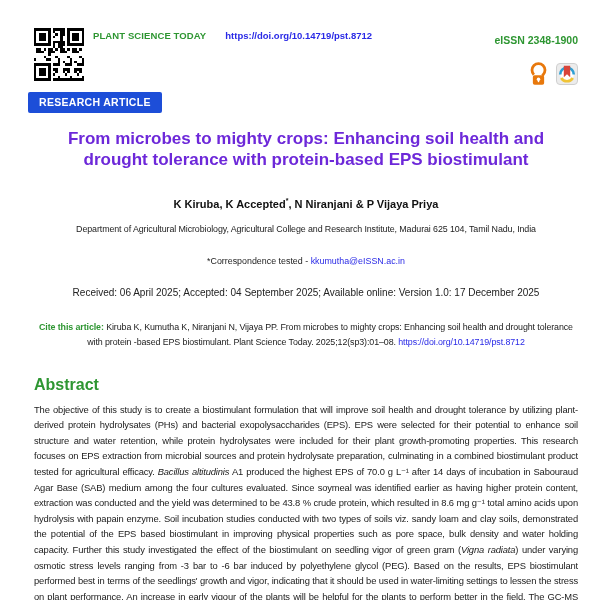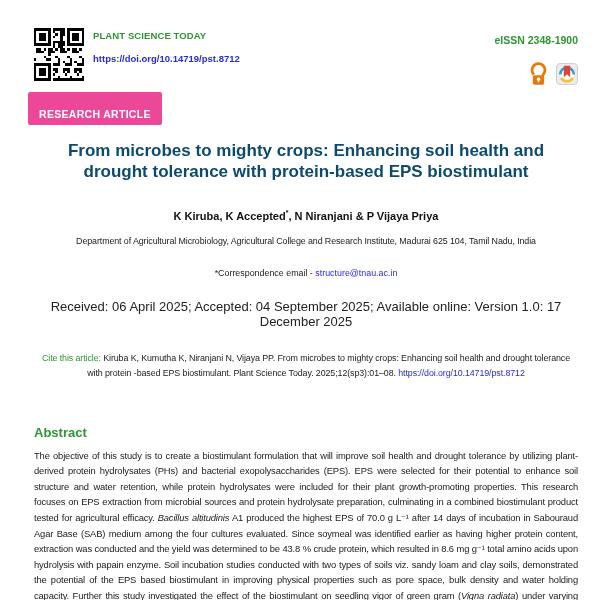--- a/index.html
+++ b/index.html
@@ -6,51 +6,51 @@
   body{
     width:600px;height:600px;overflow:hidden;background:#ffffff;
     font-family:"Liberation Sans","DejaVu Sans",sans-serif;color:#1b1b1b;
   }
   .page{box-sizing:border-box;width:600px;height:600px;padding:28px 22px 0 34px;}
 
   
   .header{display:flex;justify-content:space-between;align-items:flex-start;}
   .header-left{display:flex;gap:9px;}
   .qr{width:50px;height:53px;display:block;}
-  .journal-meta{display:flex;flex-direction:column;gap:12px;padding-top:2px;}
+  .journal-meta{display:flex;flex-direction:row;gap:19px;padding-top:2px;justify-content:center;}
   .journal-name,.journal-vol{color:#2e9632;font-weight:bold;font-size:9.5px;letter-spacing:.1px;}
   .doi-link{color:#2a2ae6;font-weight:bold;font-size:9.5px;text-decoration:none;}
   .header-right{text-align:left;padding-top:2px;margin-left:31px;}
   .eissn{color:#2e9632;font-weight:bold;font-size:10.5px;}
   .badge-row{margin-top:13px;display:flex;gap:7px;justify-content:flex-end;align-items:center;}
 
   .article-badge{
-    display:inline-block;background:#ec4899;color:#ffffff;font-weight:bold;
-    font-size:10.5px;padding:16px 11px 5px;border-radius:2px;margin:5px 0 0 -6px;
+    display:inline-block;background:#1d4ed8;color:#ffffff;font-weight:bold;
+    font-size:10.5px;padding:4px 11px 5px;border-radius:2px;margin:5px 0 0 -6px;
     letter-spacing:.3px;
   }
 
   
   .title{
-    margin:15px auto 0;max-width:540px;text-align:center;color:#0c4a6e;
+    margin:15px auto 0;max-width:540px;text-align:center;color:#6d28d9;
     font-weight:bold;font-size:17px;line-height:21px;text-wrap:balance;
   }
   .authors{margin-top:27px;text-align:center;font-weight:bold;font-size:11px;color:#111;}
   .authors sup{font-size:7px;}
   .affiliation{margin-top:14px;text-align:center;font-size:8.9px;letter-spacing:-.1px;color:#222;}
   .correspondence{margin-top:22px;text-align:center;font-size:8.9px;color:#222;}
   .email-link{color:#2a2ae6;text-decoration:none;}
-  .dates{margin-top:21px;text-align:center;font-size:13px;color:#222;}
+  .dates{margin-top:21px;text-align:center;font-size:10px;color:#222;}
 
   .citation{margin-top:22px;text-align:center;font-size:8.9px;line-height:15px;letter-spacing:-.1px;color:#222;}
-  .cite-label{color:#2e9632;font-weight:normal;}
+  .cite-label{color:#2e9632;font-weight:bold;}
   .cite-doi{color:#2a2ae6;text-decoration:none;}
 
   
-  .abstract-heading{margin-top:44px;color:#2e9632;font-weight:bold;font-size:13px;}
+  .abstract-heading{margin-top:26px;color:#2e9632;font-weight:bold;font-size:16px;}
   .abstract-body{
     margin-top:8px;text-align:justify;font-size:9.4px;line-height:15.6px;
     letter-spacing:-.15px;color:#1b1b1b;
   }
 </style>
 </head>
 <body>
 
 <div class="page">
 
@@ -205,21 +205,21 @@
   <div>
     <span class="article-badge">RESEARCH ARTICLE</span>
   </div>
 
   <div class="title">From microbes to mighty crops: Enhancing soil health and drought tolerance with protein-based EPS biostimulant</div>
 
   <div class="authors"><span>K Kiruba, K Accepted</span><sup>*</sup><span>, N Niranjani &amp; P Vijaya Priya</span></div>
 
   <div class="affiliation">Department of Agricultural Microbiology, Agricultural College and Research Institute, Madurai 625 104, Tamil Nadu, India</div>
 
-  <div class="correspondence"><span>*Correspondence email - </span><a class="email-link" href="#">structure@tnau.ac.in</a></div>
+  <div class="correspondence"><span>*Correspondence tested - </span><a class="email-link" href="#">kkumutha@eISSN.ac.in</a></div>
 
   <div class="dates">Received: 06 April 2025; Accepted: 04 September 2025; Available online: Version 1.0: 17 December 2025</div>
 
   <div class="citation"><span class="cite-label">Cite this article:</span><span> Kiruba K, Kumutha K, Niranjani N, Vijaya PP. From microbes to mighty crops: Enhancing soil health and drought tolerance with protein -based EPS biostimulant. Plant Science Today. 2025;12(sp3):01–08. </span><a class="cite-doi" href="#">https://doi.org/10.14719/pst.8712</a></div>
 
   <div class="abstract-heading">Abstract</div>
   <div class="abstract-body"><span>The objective of this study is to create a biostimulant formulation that will improve soil health and drought tolerance by utilizing plant-derived protein hydrolysates (PHs) and bacterial exopolysaccharides (EPS). EPS were selected for their potential to enhance soil structure and water retention, while protein hydrolysates were included for their plant growth-promoting properties. This research focuses on EPS extraction from microbial sources and protein hydrolysate preparation, culminating in a combined biostimulant product tested for agricultural efficacy. </span><span style="font-style: italic;">Bacillus altitudinis</span><span> A1 produced the highest EPS of 70.0 g L⁻¹ after 14 days of incubation in Sabouraud Agar Base (SAB) medium among the four cultures evaluated. Since soymeal was identified earlier as having higher protein content, extraction was conducted and the yield was determined to be 43.8 % crude protein, which resulted in 8.6 mg g⁻¹ total amino acids upon hydrolysis with papain enzyme. Soil incubation studies conducted with two types of soils viz. sandy loam and clay soils, demonstrated the potential of the EPS based biostimulant in improving physical properties such as pore space, bulk density and water holding capacity. Further this study investigated the effect of the biostimulant on seedling vigor of green gram (</span><span style="font-style: italic;">Vigna radiata</span><span>) under varying osmotic stress levels ranging from -3 bar to -6 bar induced by polyethylene glycol (PEG). Based on the results, EPS biostimulant performed best in terms of the seedlings' growth and vigor, indicating that it should be used in water-limiting settings to lessen the stress on plant performance. An increase in early vigour of the plants will be helpful for the plants to perform better in the field. The GC-MS analysis of extracted bacterial EPS showed the presence of different types of decanoic acids, indicating potential for biocontrol. The FTIR (Fourier Transform Infrared Spectroscopy) spectrum of EPS revealed the presence of C-H,</span></div>
 
 </div>
 

